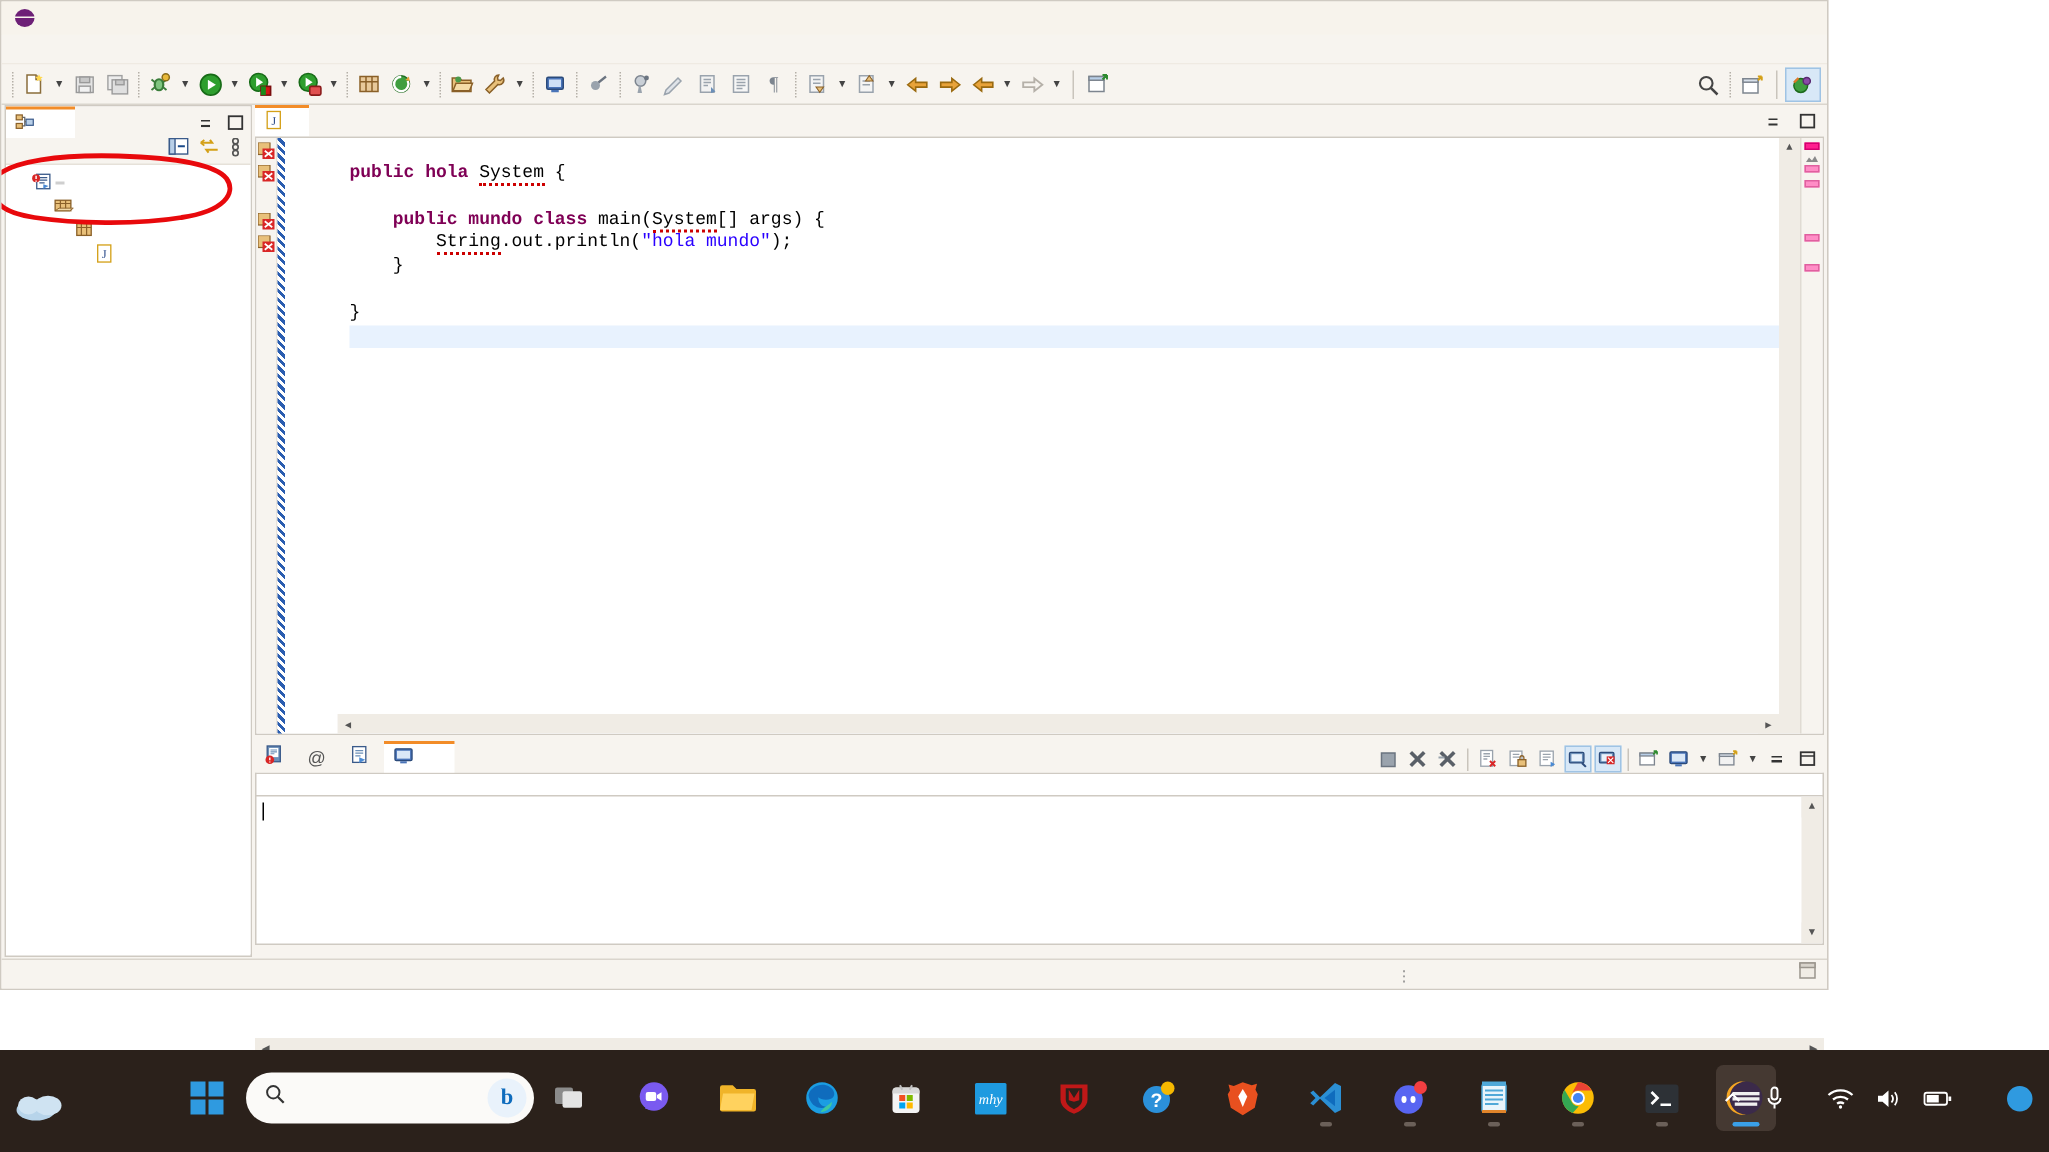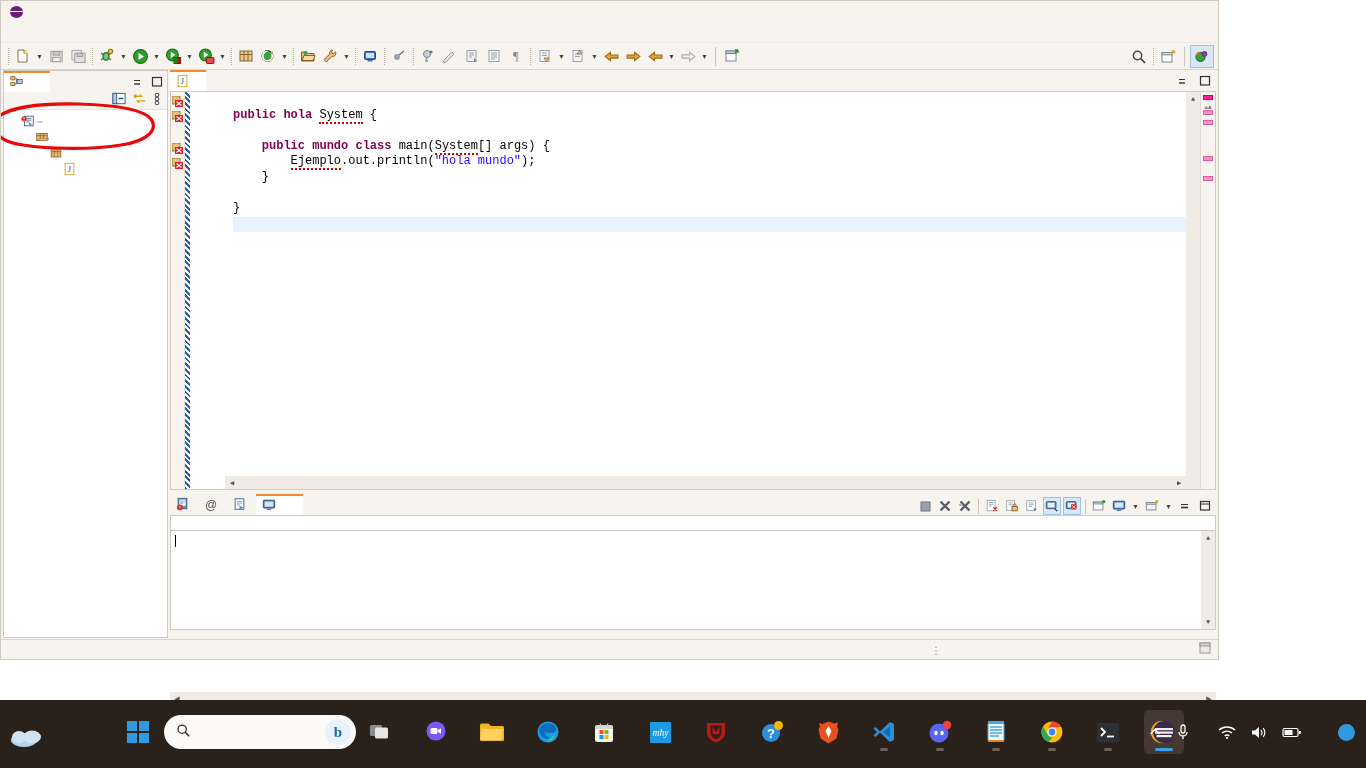--- a/index.html
+++ b/index.html
@@ -949,21 +949,21 @@
             <div class="lnum" style="text-align:center;font-size:9px;color:#777;">&nbsp;</div>
             <div class="lnum" style="text-align:center;font-size:9px;color:#777;">&nbsp;</div>
             <div class="lnum" style="text-align:center;font-size:10px;color:#777;"></div>
           </div>
 
           <div class="code-body">
             <div class="cline">&nbsp;</div>
             <div class="cline"><span class="kw">public</span> <span class="kw">hola</span> <span class="sq-red">System</span> {</div>
             <div class="cline">&nbsp;</div>
             <div class="cline">    <span class="kw">public</span> <span class="kw">mundo</span> <span class="kw">class</span> main(<span class="sq-red">System</span>[] args) {</div>
-            <div class="cline">        <span class="sq-red">Ejemplo</span>.out.println(<span class="str">"hola mundo"</span>);</div>
+            <div class="cline">        <span class="sq-red">String</span>.out.println(<span class="str">"hola mundo"</span>);</div>
             <div class="cline">    }</div>
             <div class="cline">&nbsp;</div>
             <div class="cline">}</div>
             <div class="cline current">&nbsp;</div>
 
             <div class="ed-vscroll">
               <div class="scroll-arrow">▲</div>
               <div style="position:absolute;bottom:0;width:14px;">
                 <div class="scroll-arrow">▼</div>
               </div>

